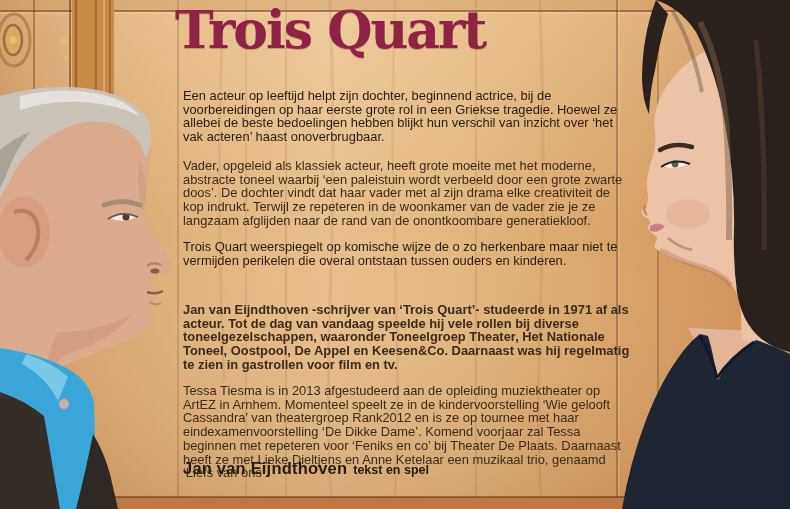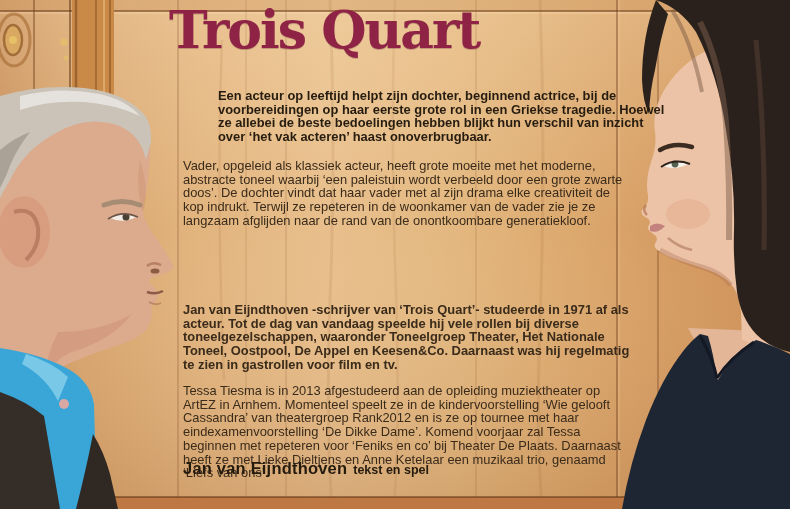--- a/index.html
+++ b/index.html
@@ -4,35 +4,35 @@
 <style>
   html,body{margin:0;padding:0;background:#222;}
   .stage{
     position:relative; width:790px; height:509px; overflow:hidden;
     font-family:"Liberation Sans", sans-serif;
     -webkit-font-smoothing:antialiased;
   }
   .stage svg.bg{position:absolute;left:0;top:0;width:790px;height:509px;display:block;}
   .copy{position:absolute;left:0;top:0;width:790px;height:509px;}
   .title{
-    position:absolute; left:169px; top:4px;
+    position:absolute; left:175px; top:4px;
     font-family:"DejaVu Serif", serif; font-weight:bold;
     font-size:52px; line-height:1; letter-spacing:-2px;
     color:#8e2346;
     text-shadow:0 1px 0 rgba(80,20,40,0.25);
   }
   .subtitle{
     position:absolute; left:183px; top:60px; width:470px;
     font-size:13px; font-weight:bold; color:#37291b;
   }
   .para{
     position:absolute; left:183px; width:448px; margin:0;
     font-size:12.9px; line-height:13.7px; color:#3a2b1b;
   }
-  .para.em{ font-weight:bold; color:#261c10;margin-left:35px; }
+  .para.em{ font-weight:normal; color:#261c10; }
   .p1{top:89px;} .p2{top:159px;} .p3{top:240px;} .p4{top:303px;font-weight:bold;} .p5{top:362px;margin-top:22px;}
   .credits{position:absolute; left:183px; top:459px;}
   .credit-line{margin:0 0 3px 0; color:#241a0e; white-space:nowrap;}
   .credit-name{font-size:16.5px; font-weight:bold; letter-spacing:0.2px;}
   .credit-role{font-size:12.5px; font-weight:bold; margin-left:6px;}
 </style>
 </head>
 <body>
 
 <div class="stage">
@@ -158,20 +158,21 @@
       <path d="M700,336 Q712,356 717,378" stroke="#121824" stroke-width="3" fill="none"></path>
       <path d="M717,378 Q730,358 754,342" stroke="#121824" stroke-width="3" fill="none"></path>
     </g>
   </svg>
 
   <div class="copy">
     <div class="title">Trois Quart</div>
 
     <p class="para em p1">Een acteur op leeftijd helpt zijn dochter, beginnend actrice, bij de voorbereidingen op haar eerste grote rol in een Griekse tragedie. Hoewel ze allebei de beste bedoelingen hebben blijkt hun verschil van inzicht over ‘het vak acteren’ haast onoverbrugbaar.</p>
     <p class="para p2">Vader, opgeleid als klassiek acteur, heeft grote moeite met het moderne, abstracte toneel waarbij ‘een paleistuin wordt verbeeld door een grote zwarte doos’. De dochter vindt dat haar vader met al zijn drama elke creativiteit de kop indrukt. Terwijl ze repeteren in de woonkamer van de vader zie je ze langzaam afglijden naar de rand van de onontkoombare generatiekloof.</p>
+    <p class="para em p3">Trois Quart weerspiegelt op komische wijze de o zo herkenbare maar niet te vermijden perikelen die overal ontstaan tussen ouders en kinderen.</p>
     <p class="para p4">Jan van Eijndthoven -schrijver van ‘Trois Quart’- studeerde in 1971 af als acteur. Tot de dag van vandaag speelde hij vele rollen bij diverse toneelgezelschappen, waaronder Toneelgroep Theater, Het Nationale Toneel, Oostpool, De Appel en Keesen&amp;Co. Daarnaast was hij regelmatig te zien in gastrollen voor film en tv.</p>
     <p class="para p5">Tessa Tiesma is in 2013 afgestudeerd aan de opleiding muziektheater op ArtEZ in Arnhem. Momenteel speelt ze in de kindervoorstelling ‘Wie gelooft Cassandra’ van theatergroep Rank2012 en is ze op tournee met haar eindexamenvoorstelling ‘De Dikke Dame’. Komend voorjaar zal Tessa beginnen met repeteren voor ‘Feniks en co’ bij Theater De Plaats. Daarnaast heeft ze met Lieke Dieltjens en Anne Ketelaar een muzikaal trio, genaamd ‘Liefs van ons’.</p>
 
     <div class="credits">
       <div class="credit-line">
         <span class="credit-name">Jan van Eijndthoven</span><span class="credit-role">tekst en spel</span>
       </div>
     </div>
   </div>
 

